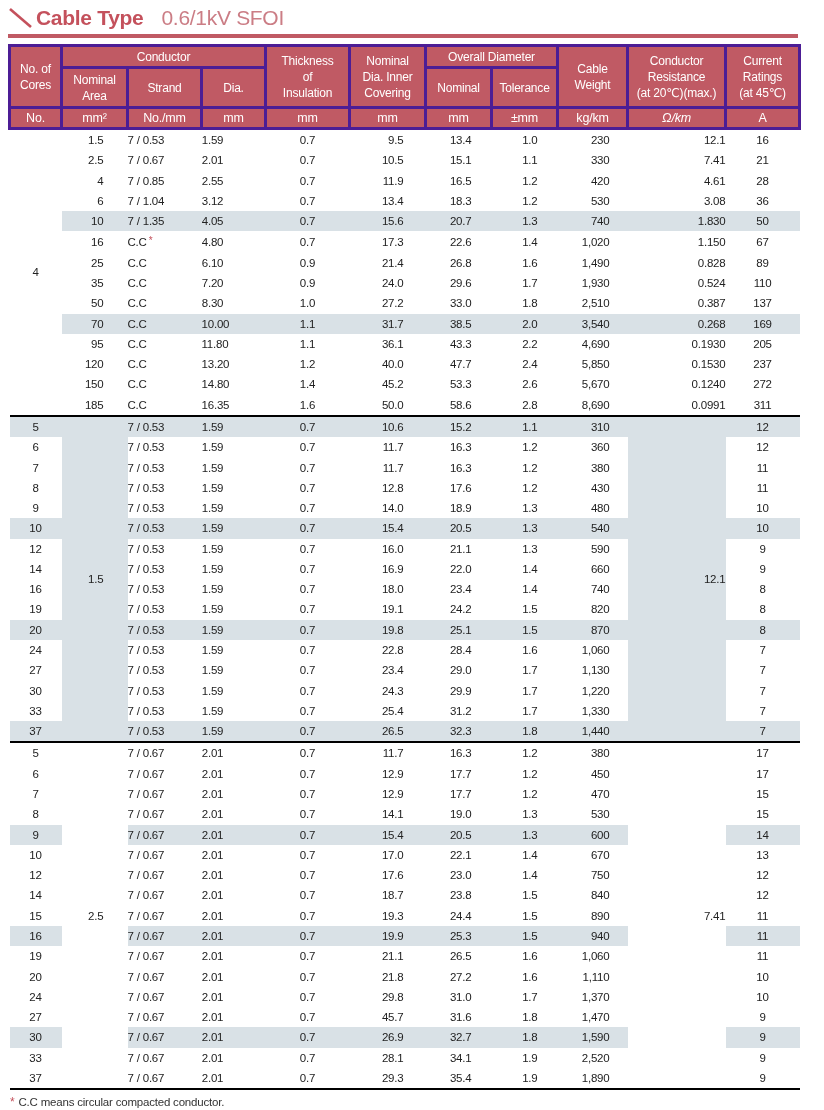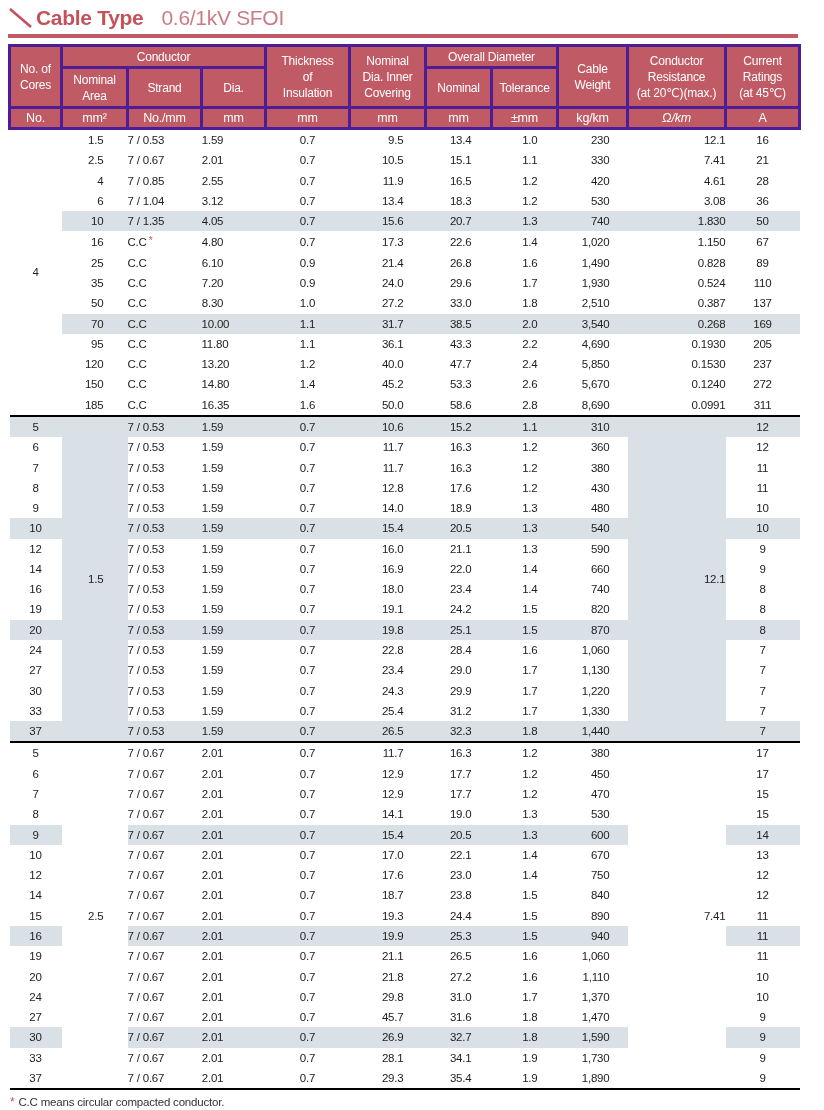--- a/index.html
+++ b/index.html
@@ -653,21 +653,21 @@
           <td class="c-cur">9</td>
         </tr>
         <tr>
           <td class="c-cores">33</td>
           <td class="c-strand">7 / 0.67</td>
           <td class="c-dia">2.01</td>
           <td class="c-thick">0.7</td>
           <td class="c-inner">28.1</td>
           <td class="c-nom">34.1</td>
           <td class="c-tol">1.9</td>
-          <td class="c-wt">1,730</td>
+          <td class="c-wt">2,520</td>
           <td class="c-cur">9</td>
         </tr>
         <tr>
           <td class="c-cores">37</td>
           <td class="c-strand">7 / 0.67</td>
           <td class="c-dia">2.01</td>
           <td class="c-thick">0.7</td>
           <td class="c-inner">29.3</td>
           <td class="c-nom">35.4</td>
           <td class="c-tol">1.9</td>

